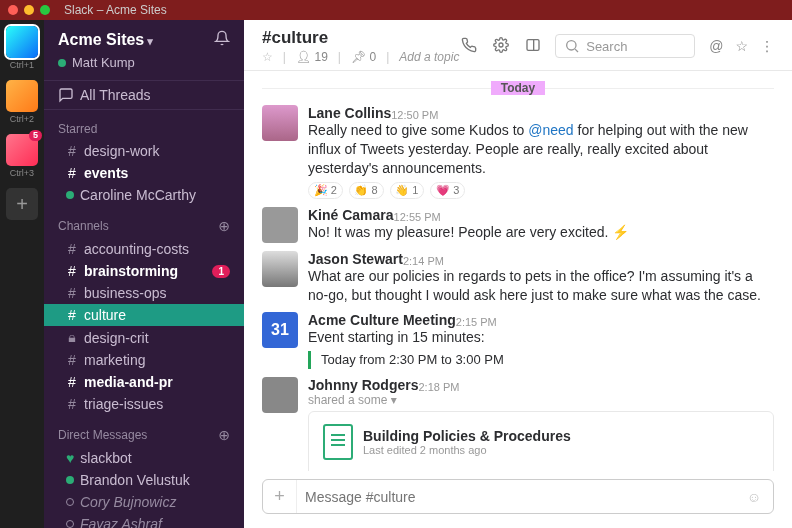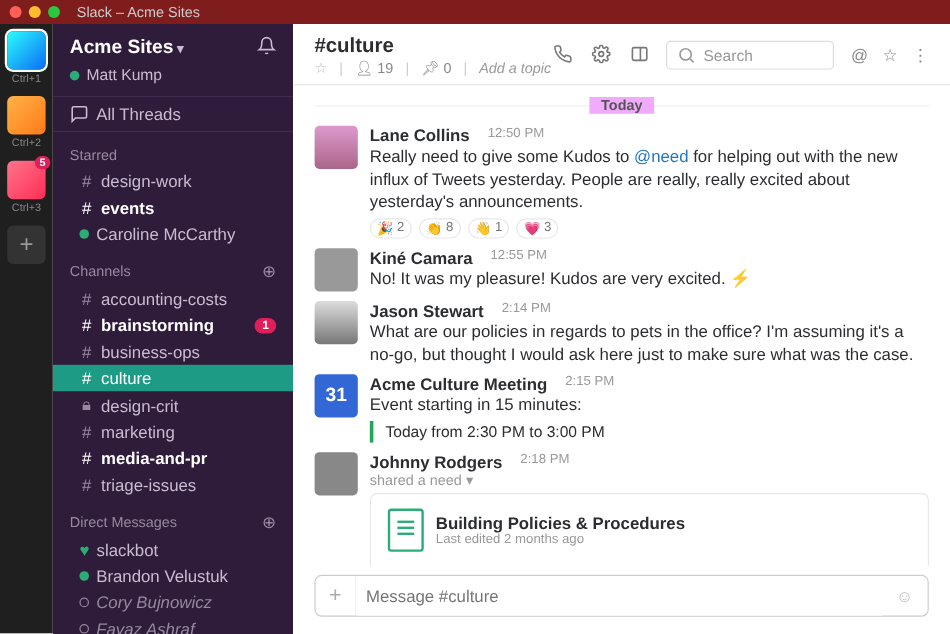--- a/index.html
+++ b/index.html
@@ -68,21 +68,21 @@
   .r-icons{ display:flex; gap:12px; color:#888;}
 
   .divider-day{ text-align:center; position:relative; font-size:12px; color:#555; font-weight:600; margin:6px 0;}
   .divider-day::before{ content:""; position:absolute; left:18px; right:18px; top:49%; height:1px; background:#eee; z-index:0;}
   .divider-day span{ background:#f0abfc; padding:0 10px; position:relative; z-index:1;}
 
   .messages{ flex:1; overflow-y:auto; padding:4px 0;}
   .msg{ display:flex; gap:10px; padding:4px 18px; }
   .avatar{ width:36px; height:36px; background:#ccc; border-radius:4px; flex-shrink:0; background-size:cover;}
   .msg-body{ flex:1; min-width:0;}
-  .msg-head{ display:flex; align-items:flex-start; gap:15px;}
+  .msg-head{ display:flex; align-items:flex-end; gap:0;}
   .author{ font-weight:700;}
   .ts{ font-size:11px; color:#999;}
   .text{ font-size:14px; line-height:1.35;}
   .text a{ color:#1f75c4; text-decoration:none;}
   .reactions{ display:flex; gap:6px; margin-top:4px;}
   .reaction{ display:flex; align-items:center; gap:3px; font-size:11px; background:#fff; border:1px solid #e8e8e8; border-radius:10px; padding:1px 5px; color:#777;}
   .cal{ width:36px; height:36px; background:#3367d6; color:#fff; border-radius:4px; display:flex; flex-direction:column; align-items:center; justify-content:center; font-size:8px; font-weight:500;}
   .cal .num{ font-size:16px; font-weight:700; line-height:1;}
   .att-bar{ border-left:3px solid #23a55a; padding-left:10px; margin-top:4px;}
   .att-title{ color:#1f75c4; font-weight:700;}
@@ -308,21 +308,21 @@
           </div>
         </div>
 
         <div class="msg">
           <div class="avatar" style="background:#999"></div>
           <div class="msg-body">
             <div class="msg-head">
                 <span class="author">Kiné Camara</span>
                 <span class="ts">12:55 PM</span>
               </div>
-            <div class="text">No! It was my pleasure! Kudos are very excited. ⚡️</div>
+            <div class="text">No! It was my pleasure! People are very excited. ⚡️</div>
           </div>
         </div>
 
         <div class="msg">
           <div class="avatar" style="background:linear-gradient(#ddd,#777)"></div>
           <div class="msg-body">
             <div class="msg-head">
                 <span class="author">Jason Stewart</span>
                 <span class="ts">2:14 PM</span>
               </div>
@@ -346,21 +346,21 @@
           </div>
         </div>
 
         <div class="msg">
           <div class="avatar" style="background:#888"></div>
           <div class="msg-body">
             <div class="msg-head">
                 <span class="author">Johnny Rodgers</span>
                 <span class="ts">2:18 PM</span>
               </div>
-            <div class="share-sub">shared a need ▾</div>
+            <div class="share-sub">shared a some ▾</div>
             <div class="post">
               <div class="post-head">
                 <div class="doc-ico"></div>
                 <div>
                   <div class="post-title">Building Policies &amp; Procedures</div>
                   <div class="post-sub">Last edited 2 months ago</div>
                 </div>
               </div>
 
             </div>

